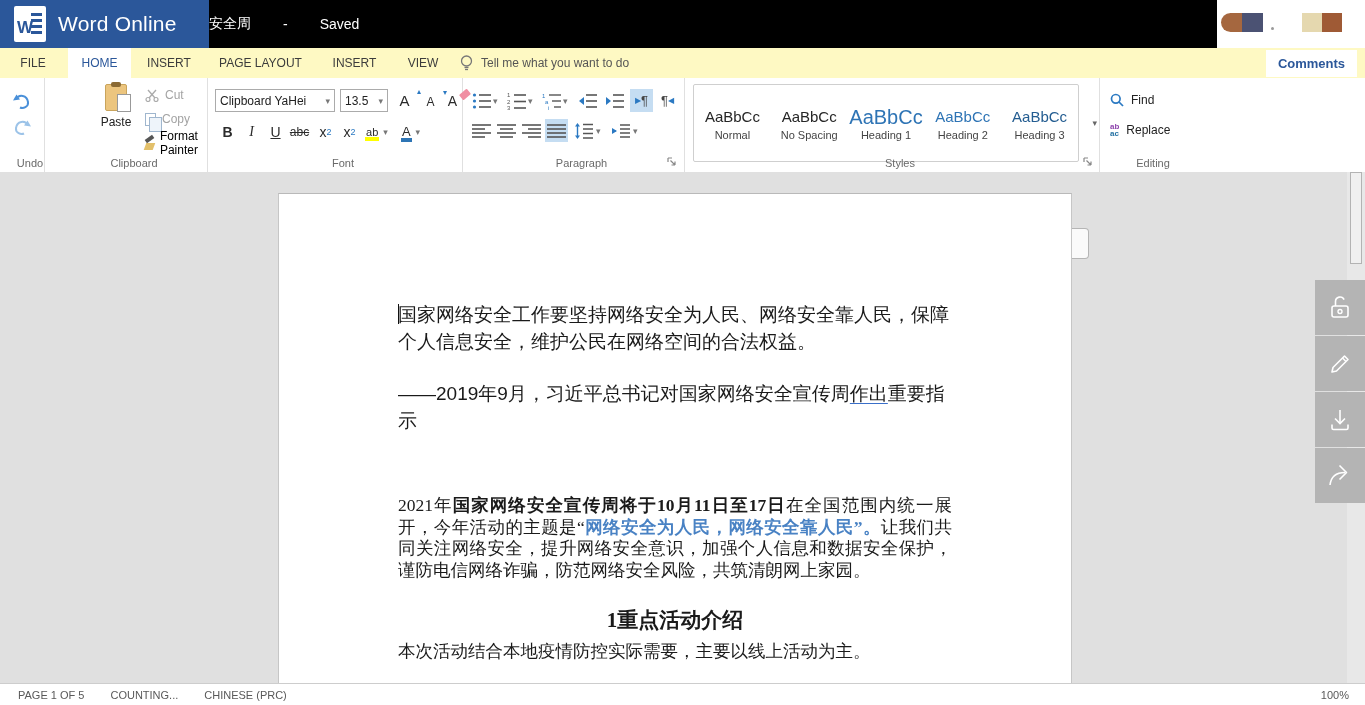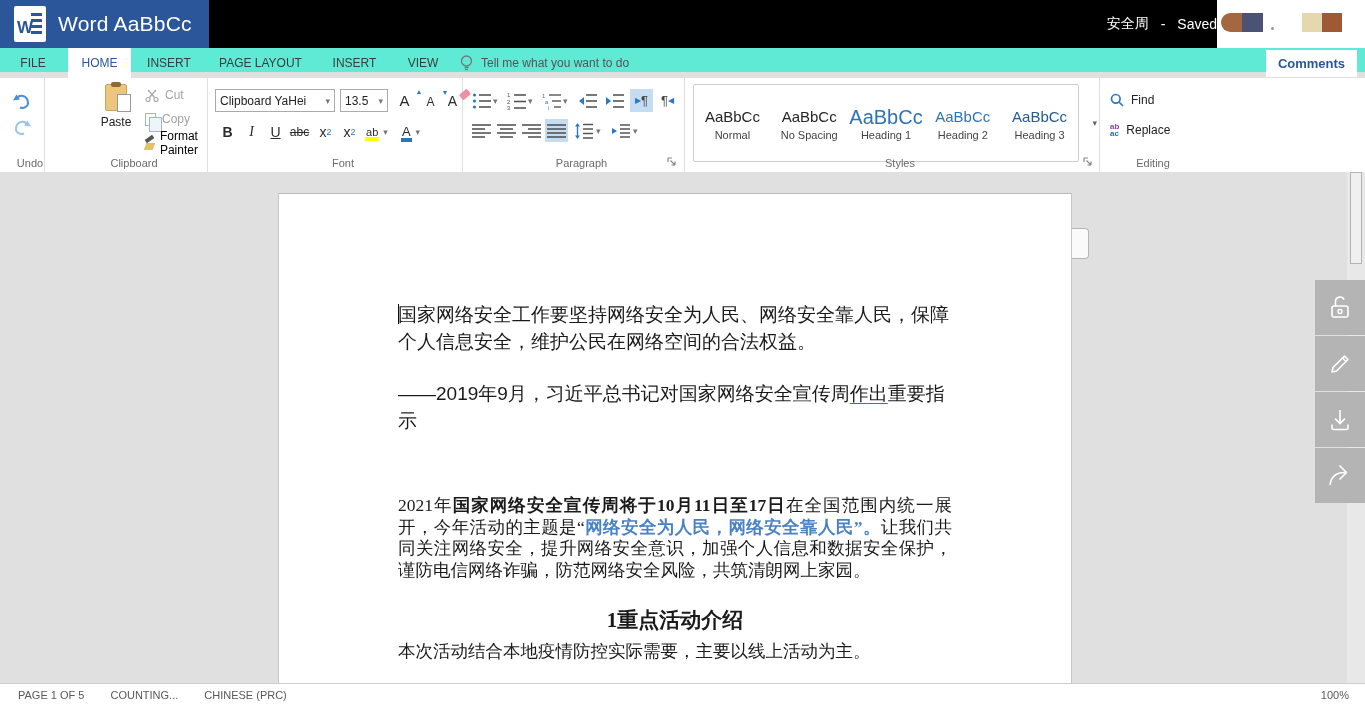--- a/index.html
+++ b/index.html
@@ -7,29 +7,29 @@
 
   
   .titlebar { position:absolute; left:0; top:0; width:1365px; height:48px; background:#000; }
   .titlebar-right { position:absolute; left:1217px; top:0; width:148px; height:48px; background:#fff; }
   .logo-block { position:absolute; left:0; top:0; width:209px; height:48px; background:#2b579a; display:flex; align-items:center; }
   .logo { width:32px; height:36px; margin-left:14px; position:relative; background:#fff; border-radius:2px; }
   .logo .w { position:absolute; left:3px; bottom:4px; color:#2b579a; font-weight:bold; font-size:17px; }
   .logo .lines { position:absolute; right:4px; top:7px; width:11px; }
   .logo .lines div { height:3px; background:#2b579a; margin-bottom:3px; }
   .logo-text { color:#fff; font-size:21px; margin-left:12px; font-weight:400; letter-spacing:.2px; }
-  .doc-title-wrap { position:absolute; left:209px; top:0; width:1008px; height:48px; display:flex; align-items:center; justify-content:flex-end; gap:12px; color:#fff; font-size:14px; }
+  .doc-title-wrap { position:absolute; left:209px; top:0; width:1008px; height:48px; display:flex; align-items:center; justify-content:flex-start; gap:32px; color:#fff; font-size:14px; }
   .avatar-pill { position:absolute; top:13px; height:19px; display:flex; overflow:hidden; }
   .av-a { left:1221px; width:42px; border-radius:10px 0 0 10px; }
   .av-b { left:1302px; width:40px; }
   .av-seg { height:100%; }
   .av-dot { position:absolute; left:1271px; top:27px; width:3px; height:3px; background:#9a9a9a; border-radius:50%; }
 
   
-  .tabrow { position:absolute; left:0; top:48px; width:1365px; height:24px; background:#5eead4; }
+  .tabrow { position:absolute; left:0; top:48px; width:1365px; height:30px; background:#fef9c3; }
   .tab { position:absolute; top:0; height:30px; display:flex; align-items:center; justify-content:center; font-size:12px; color:#3c3c3c; cursor:default; }
   .tab.active { background:#fff; color:#2b579a; }
   .tellme { position:absolute; left:460px; top:0; height:30px; display:flex; align-items:center; gap:8px; font-size:12px; color:#555; }
   .comments-btn { position:absolute; left:1266px; top:50px; width:91px; height:27px; background:#fff; color:#2b579a; font-weight:bold; font-size:13px; display:flex; align-items:center; justify-content:center; }
 
   
   .ribbon { position:absolute; left:0; top:78px; width:1365px; height:94px; background:#fff; }
   .rgroup { position:absolute; top:0; height:94px; border-right:1px solid #e0e0e0; }
   .rgroup-label { position:absolute; bottom:3px; left:16px; right:0; text-align:center; font-size:11px; color:#6a6a6a; }
   .launcher { position:absolute; bottom:5px; width:10px; height:10px; }
@@ -111,21 +111,21 @@
   <div class="logo-block">
     <div class="logo">
       <span class="w">W</span>
       <div class="lines">
           <div></div>
           <div></div>
           <div></div>
           <div></div>
         </div>
     </div>
-    <span class="logo-text">Word AaBbCc</span>
+    <span class="logo-text">Word Online</span>
   </div>
   <div class="doc-title-wrap">
     <span>安全周</span>
     <span>-</span>
     <span>Saved</span>
   </div>
   <div class="avatar-pill av-a">
     <div class="av-seg" style="width:21px;background:#a5673f"></div>
     <div class="av-seg" style="width:21px;background:#4b5273"></div>
   </div>

